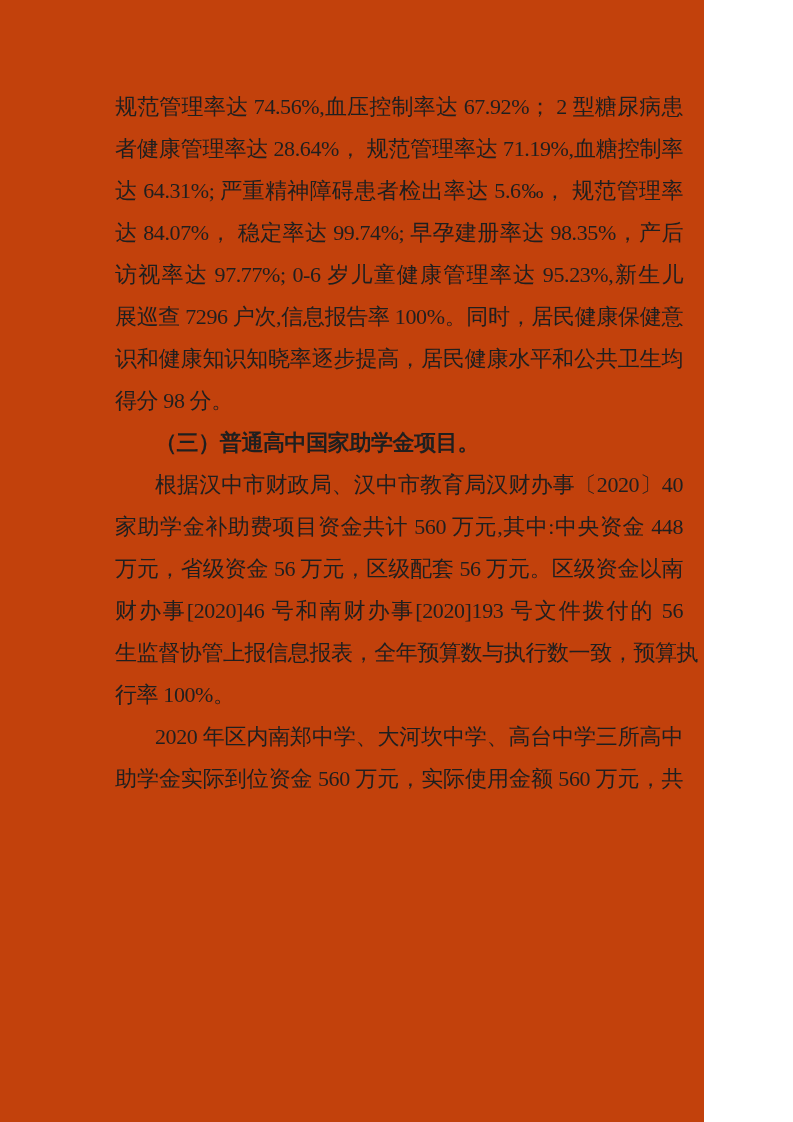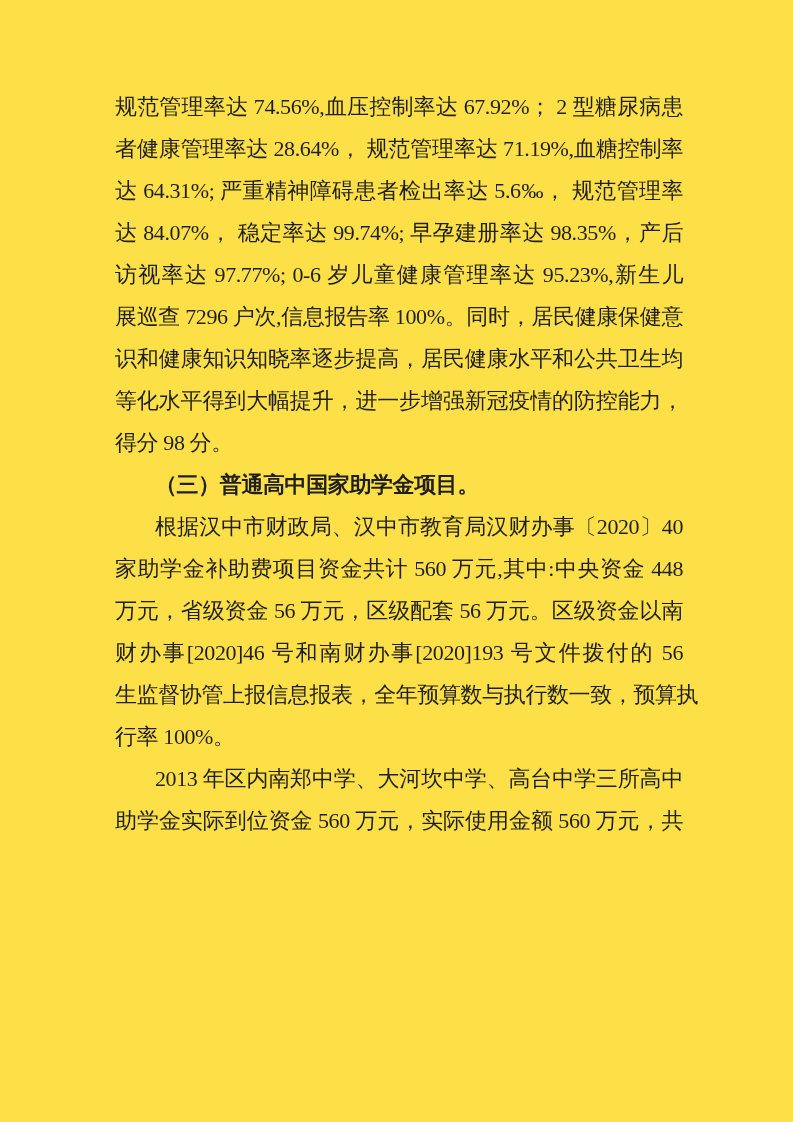--- a/index.html
+++ b/index.html
@@ -1,20 +1,20 @@
 <!DOCTYPE html>
 <html><head>
 <meta charset="utf-8">
 <style>
   html, body { margin: 0; padding: 0; background: #ffffff; }
   .page {
     position: relative;
-    width: 793px;
+    width: 704px;
     height: 1122px;
-    background: #fde047;
+    background: #c2410c;
     overflow: hidden;
     font-family: "Liberation Serif", "DejaVu Serif", serif;
   }
   .textblock {
     position: absolute;
     left: 115px;
     top: 86px;
     width: 568px;
   }
   .line {
@@ -39,29 +39,28 @@
 <div class="page">
   <div class="textblock">
 
     <div class="line j">规范管理率达 74.56%,血压控制率达 67.92%； 2 型糖尿病患</div>
     <div class="line j">者健康管理率达 28.64%， 规范管理率达 71.19%,血糖控制率</div>
     <div class="line j">达 64.31%; 严重精神障碍患者检出率达 5.6‰， 规范管理率</div>
     <div class="line j">达 84.07%， 稳定率达 99.74%; 早孕建册率达 98.35%，产后</div>
     <div class="line j">访视率达 97.77%; 0-6 岁儿童健康管理率达 95.23%,新生儿</div>
     <div class="line j">展巡查 7296 户次,信息报告率 100%。同时，居民健康保健意</div>
     <div class="line j">识和健康知识知晓率逐步提高，居民健康水平和公共卫生均</div>
-    <div class="line j">等化水平得到大幅提升，进一步增强新冠疫情的防控能力，</div>
     <div class="line">得分 98 分。</div>
 
     <div class="line heading indent">（三）普通高中国家助学金项目。</div>
 
     <div class="line j indent">根据汉中市财政局、汉中市教育局汉财办事〔2020〕40</div>
     <div class="line j">家助学金补助费项目资金共计 560 万元,其中:中央资金 448</div>
     <div class="line j">万元，省级资金 56 万元，区级配套 56 万元。区级资金以南</div>
     <div class="line j">财办事[2020]46 号和南财办事[2020]193 号文件拨付的 56</div>
     <div class="line j">生监督协管上报信息报表，全年预算数与执行数一致，预算执</div>
     <div class="line">行率 100%。</div>
 
-    <div class="line j indent">2013 年区内南郑中学、大河坎中学、高台中学三所高中</div>
+    <div class="line j indent">2020 年区内南郑中学、大河坎中学、高台中学三所高中</div>
     <div class="line j">助学金实际到位资金 560 万元，实际使用金额 560 万元，共</div>
 
   </div>
 </div>
 
 </body></html>

